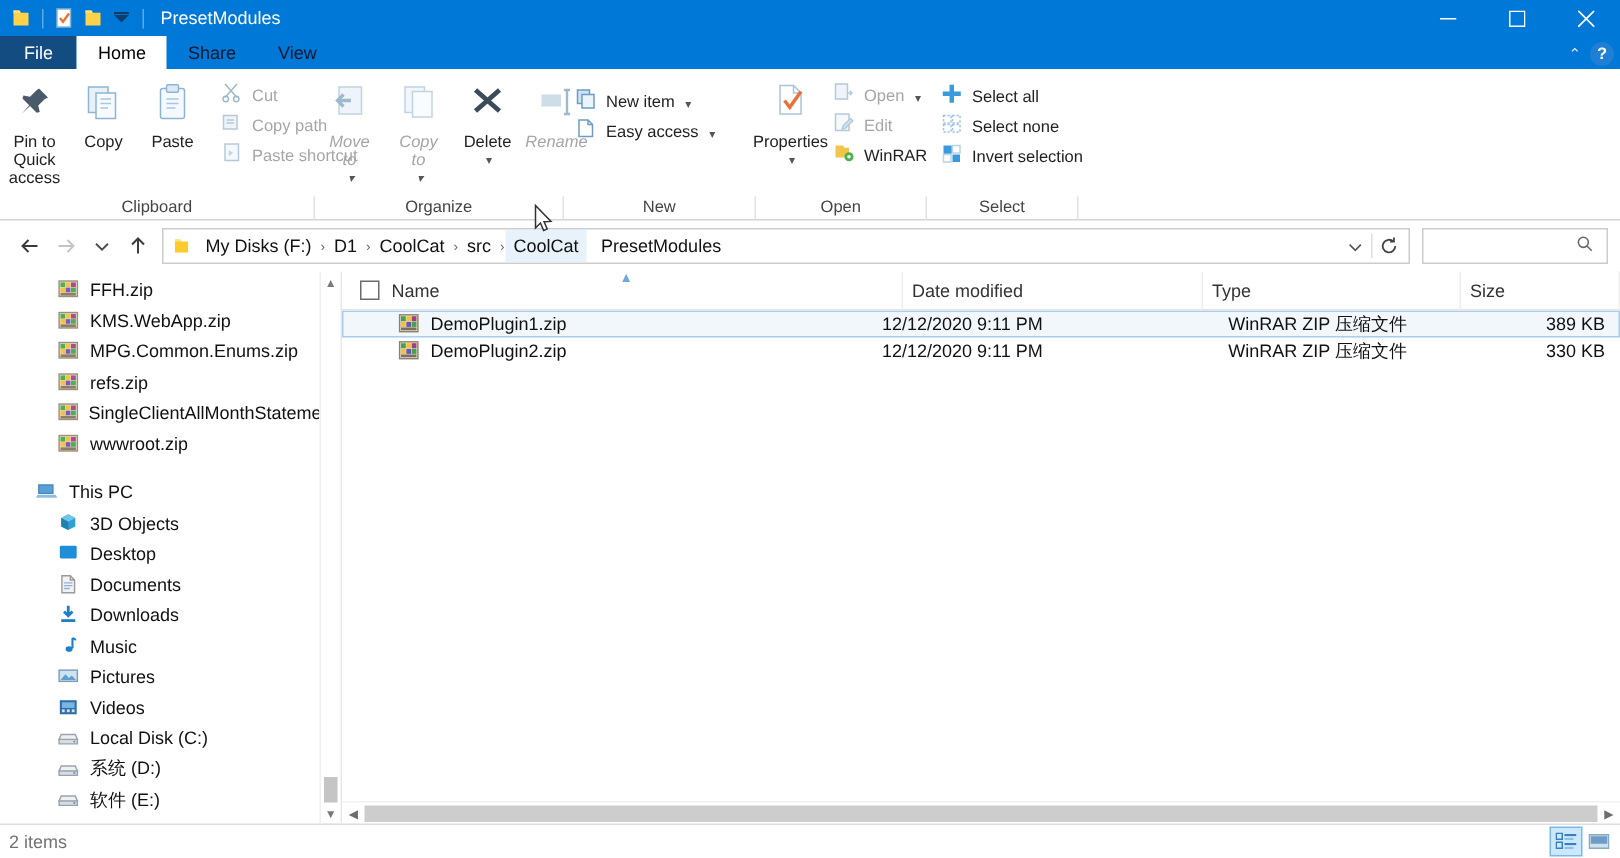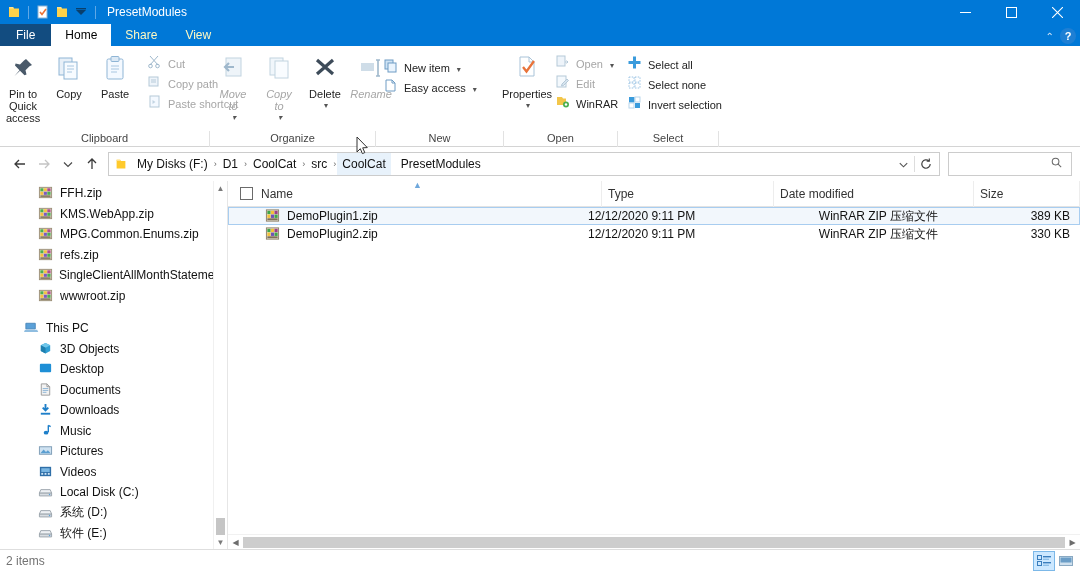--- a/index.html
+++ b/index.html
@@ -24,21 +24,21 @@
   .ico svg { display: block; }
   .title-text { margin-left: 8px; font-size: 12px; color: #fff; white-space: nowrap; }
   .wincontrols { position: absolute; right: 0; top: 0; height: 24px; display: flex; }
   .wc { width: 46px; height: 24px; display: flex; align-items: center; justify-content: center; }
 
   
   .tabbar {
     height: 22px; flex: 0 0 22px; background: #0078d7; display: flex; align-items: flex-end;
     position: relative;
   }
-  .tab { height: 22px; line-height: 22px; padding: 0 14px; font-size: 12px; color: #fef9c3; cursor: default; }
+  .tab { height: 22px; line-height: 22px; padding: 0 14px; font-size: 12px; color: #0f172a; cursor: default; }
   .tab.file { background: #124c80; color: #fff; padding: 0 16px; }
   .tab.active { background: #fff; color: #000; }
   .tabbar-right { position: absolute; right: 4px; bottom: 2px; display: flex; align-items: center; gap: 6px; }
   .caret-up { font-size: 10px; color: #dbe9f7; }
   .helpbtn {
     width: 16px; height: 16px; border-radius: 50%; background: #1e7fd4;
     color: #fff; font-size: 11px; font-weight: bold; display: flex;
     align-items: center; justify-content: center; line-height: 1;
   }
 
@@ -749,25 +749,25 @@
       </div>
     </div>
 
     <div class="pane">
       <div class="colhead">
         <div class="col col-name">
           <span class="hdr-check"></span>
           <span>Name</span>
           <span class="sortcaret">▲</span>
         </div>
+        <div class="col col-date">
+          <span>Date modified</span>
+        </div>
         <div class="col col-type">
           <span>Type</span>
-        </div>
-        <div class="col col-date">
-          <span>Date modified</span>
         </div>
         <div class="col col-size">
           <span>Size</span>
         </div>
       </div>
 
       <div class="rows" id="file-rows">
           <div class="row focus">
             <div class="cell cell-name">
               <span class="ico">

